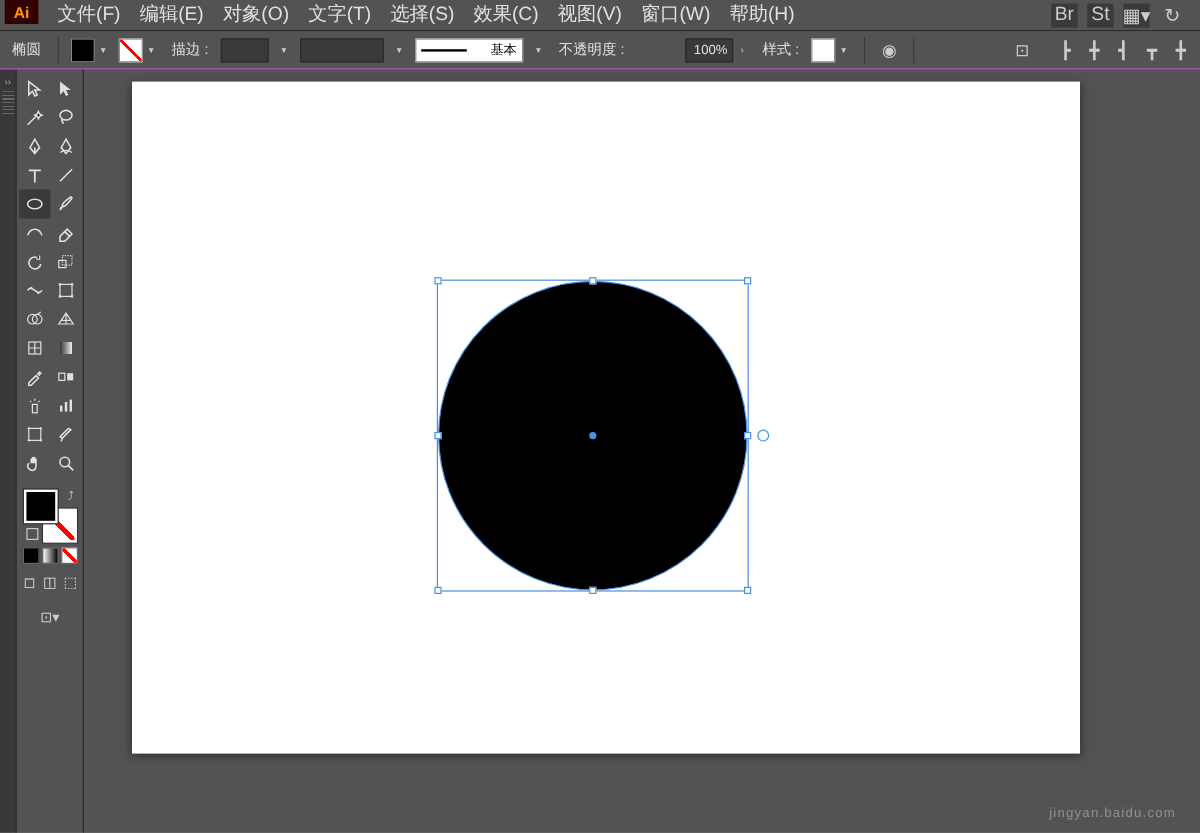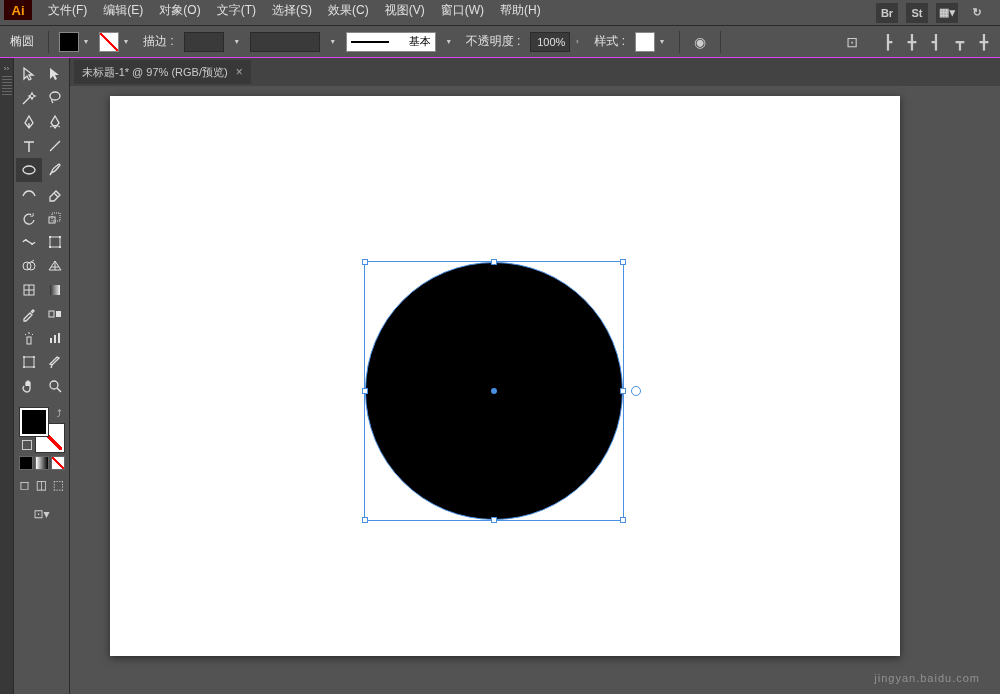--- a/index.html
+++ b/index.html
@@ -29,38 +29,37 @@
       font-size: 13px;
       display: flex;
       align-items: center;
       justify-content: center;
       margin-right: 8px;
     }
     .menu-item {
       padding: 2px 8px;
       color: #e0e0e0;
       cursor: pointer;
-      font-size: 12px;
+      font-size: 16px;
     }
     .menubar-right {
       margin-left: auto;
       display: flex;
       align-items: center;
       gap: 8px;
       padding-right: 8px;
     }
     .mb-icon {
       width: 22px; height: 20px;
       background: #3a3a3a;
       display: flex;
       align-items: center;
       justify-content: center;
-      font-size: 11px;
+      font-size: 16px;
       color: #ccc;
-      font-weight: bold;
     }
 
     
     .controlbar {
       height: 32px;
       background: #535353;
       border-bottom: 1px solid #d946ef;
       display: flex;
       align-items: center;
       padding: 0 6px;
@@ -382,21 +381,21 @@
   <input class="cb-input" style="width: 40px;" value="">
   <div class="cb-dropdown">▾</div>
   <div class="cb-stroketype"></div>
   <div class="cb-dropdown">▾</div>
   <div class="cb-basic">
     <div class="cb-basic-line"></div>
     <span>基本</span>
   </div>
   <div class="cb-dropdown">▾</div>
   <span class="cb-label">不透明度 :</span>
-  <div style="display:flex;align-items:center;">
+  <div style="display:flex;align-items:center;margin-left:41px;">
     <input class="cb-input" style="width: 40px; text-align: right;" value="100%">
     <div class="cb-dropdown">›</div>
   </div>
   <span class="cb-label">样式 :</span>
   <div style="display:flex;align-items:center;">
     <div class="cb-swatch" style="background:#fff;"></div>
     <div class="cb-dropdown">▾</div>
   </div>
   <div class="cb-divider"></div>
   <div class="cb-ricon">◉</div>
@@ -627,26 +626,20 @@
     </div>
     <div class="draw-mode">
       <div class="tool">◻</div>
       <div class="tool">◫</div>
       <div class="tool">⬚</div>
     </div>
     <div class="screen-mode">⊡▾</div>
   </div>
 
   <div class="docarea">
-    <div class="doctabs">
-      <div class="doctab">
-        <span>未标题-1* @ 97% (RGB/预览)</span>
-        <span class="doctab-close">×</span>
-      </div>
-    </div>
     <div class="canvas-wrap">
       <div class="artboard">
         <div class="selection-box">
           <div class="circle"></div>
           <div class="sel-handle h-tl"></div>
           <div class="sel-handle h-tm"></div>
           <div class="sel-handle h-tr"></div>
           <div class="sel-handle h-ml"></div>
           <div class="sel-handle h-mr"></div>
           <div class="sel-handle h-bl"></div>

